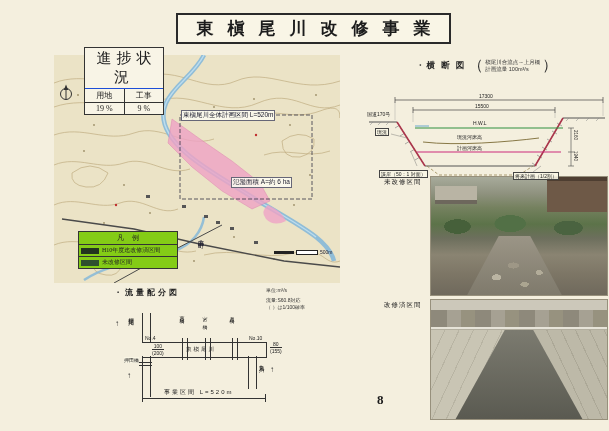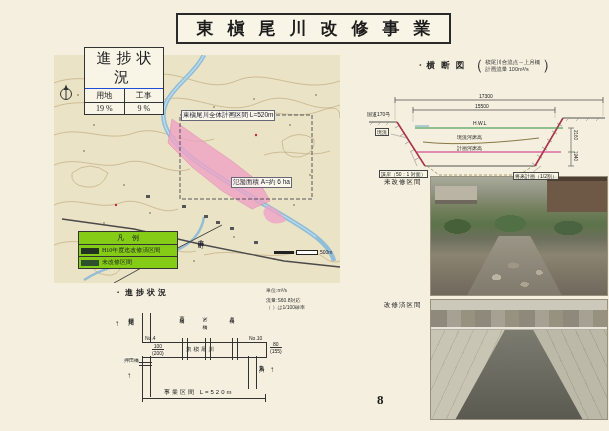--- a/index.html
+++ b/index.html
@@ -306,21 +306,21 @@
   <div class="photo photo2">
     <div class="part p2-sky"></div>
     <div class="part p2-buildings"></div>
     <div class="part p2-rail"></div>
     <div class="part p2-wallL"></div>
     <div class="part p2-wallR"></div>
     <div class="part p2-water"></div>
   </div>
 
   <div class="flow">
-    <div class="f fh">・進捗状況</div>
+    <div class="f fh">・流量配分図</div>
     <div class="f fn fn1">単位:m³/s</div>
     <div class="f fn fn2">流量:S60.8対応</div>
     <div class="f fn fn3">（ ）は1/100確率</div>
 
     <div class="f vt rlabL">槇尾川</div>
     <div class="f arrow ar1">↑</div>
     <div class="f riv rivL1"></div>
     <div class="f riv rivL2"></div>
     <div class="f arrow ar2">↑</div>
 

